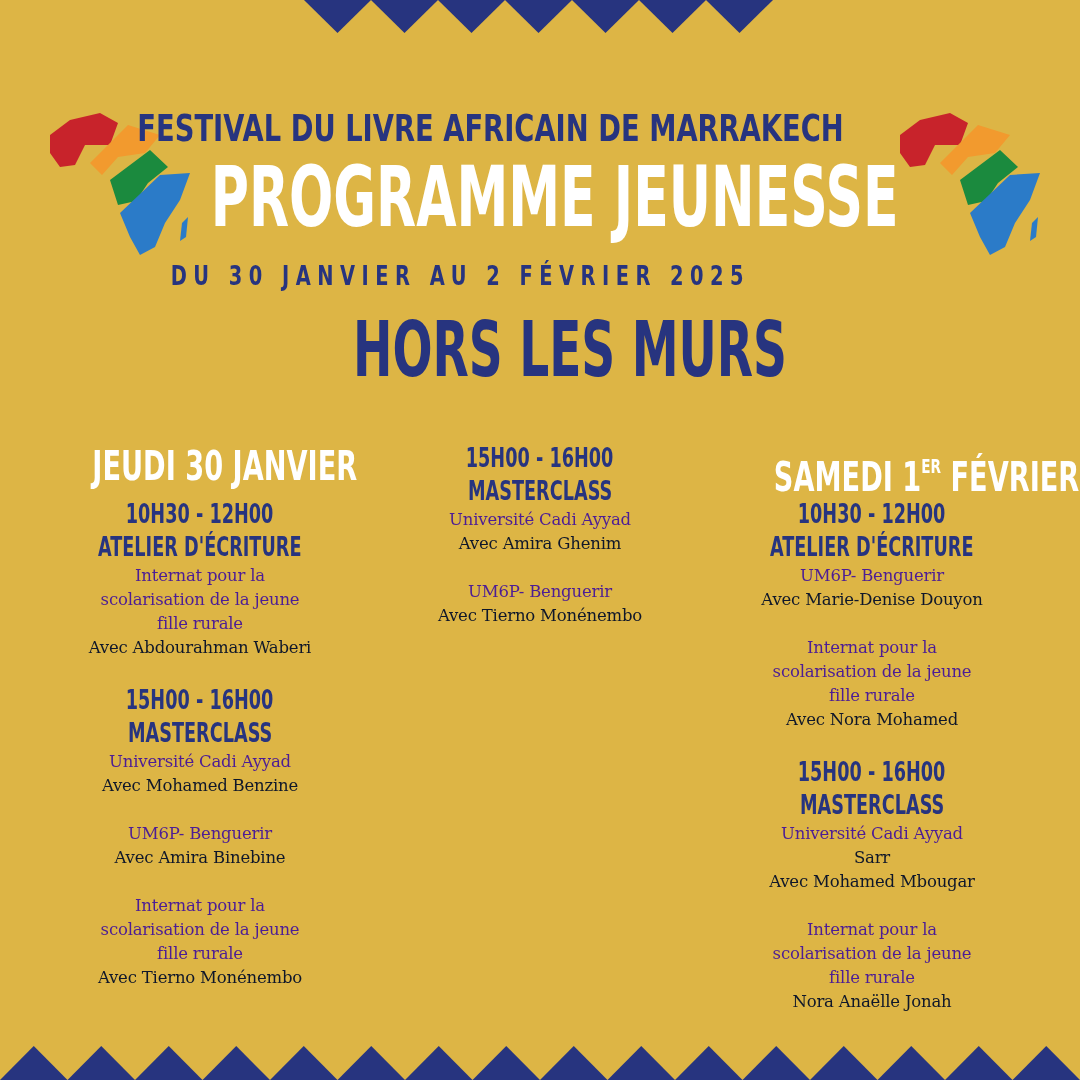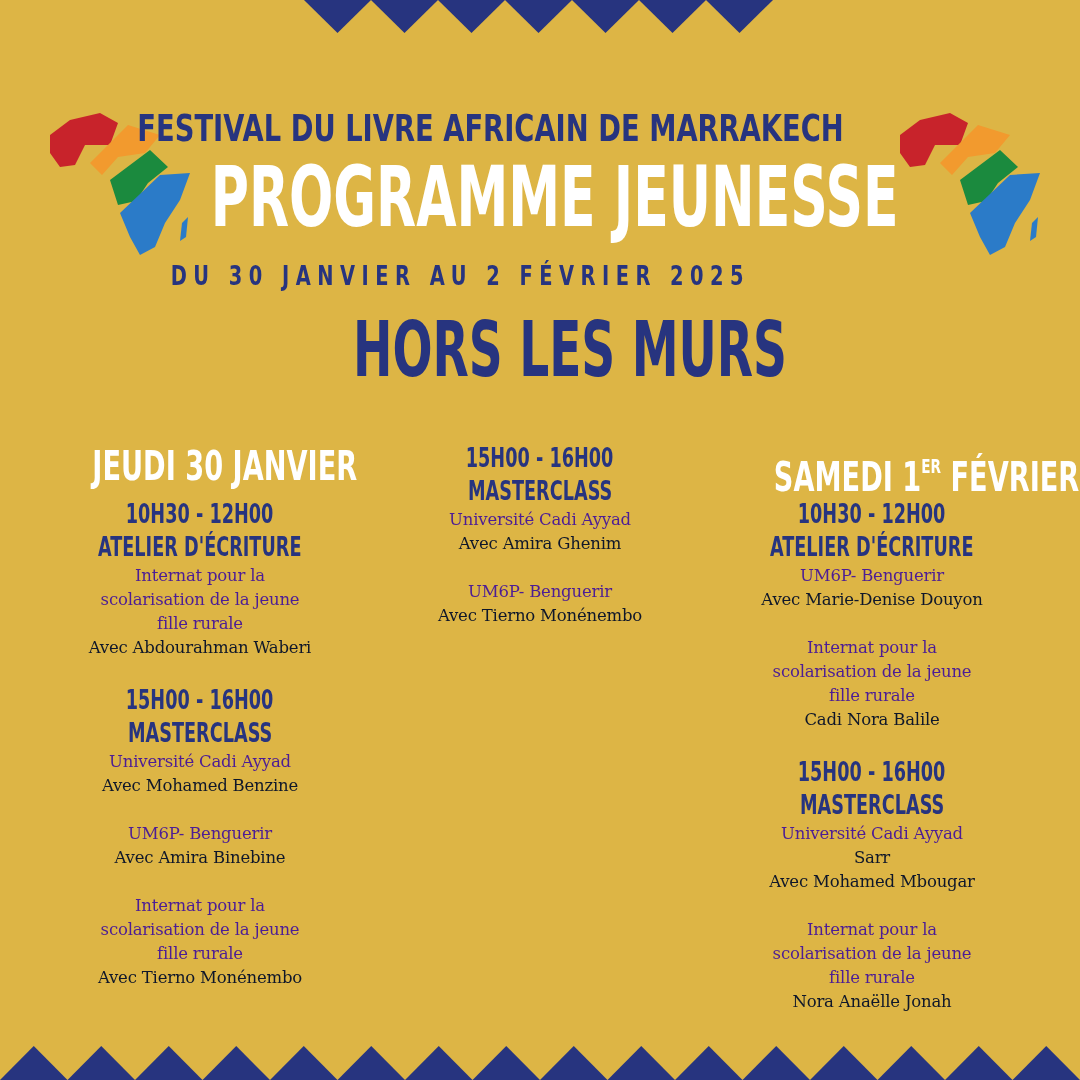--- a/index.html
+++ b/index.html
@@ -109,21 +109,21 @@
   <div class="wrap"><span class="cond time">10H30 - 12H00</span></div>
   <div class="wrap"><span class="cond type">ATELIER D'ÉCRITURE</span></div>
   <div class="venue">UM6P- Benguerir</div>
   <div class="guest">Avec Marie-Denise Douyon</div>
   <div class="gap"></div>
   <div class="venue">
     <div>Internat pour la</div>
     <div>scolarisation de la jeune</div>
     <div>fille rurale</div>
   </div>
-  <div class="guest">Cadi Nora Balile</div>
+  <div class="guest">Avec Nora Mohamed</div>
   <div class="gap2"></div>
   <div class="wrap"><span class="cond time">15H00 - 16H00</span></div>
   <div class="wrap"><span class="cond type">MASTERCLASS</span></div>
   <div class="venue">Université Cadi Ayyad</div>
   <div class="guest">Sarr</div>
   <div class="guest">Avec Mohamed Mbougar</div>
   <div class="gap"></div>
   <div class="venue">
     <div>Internat pour la</div>
     <div>scolarisation de la jeune</div>

